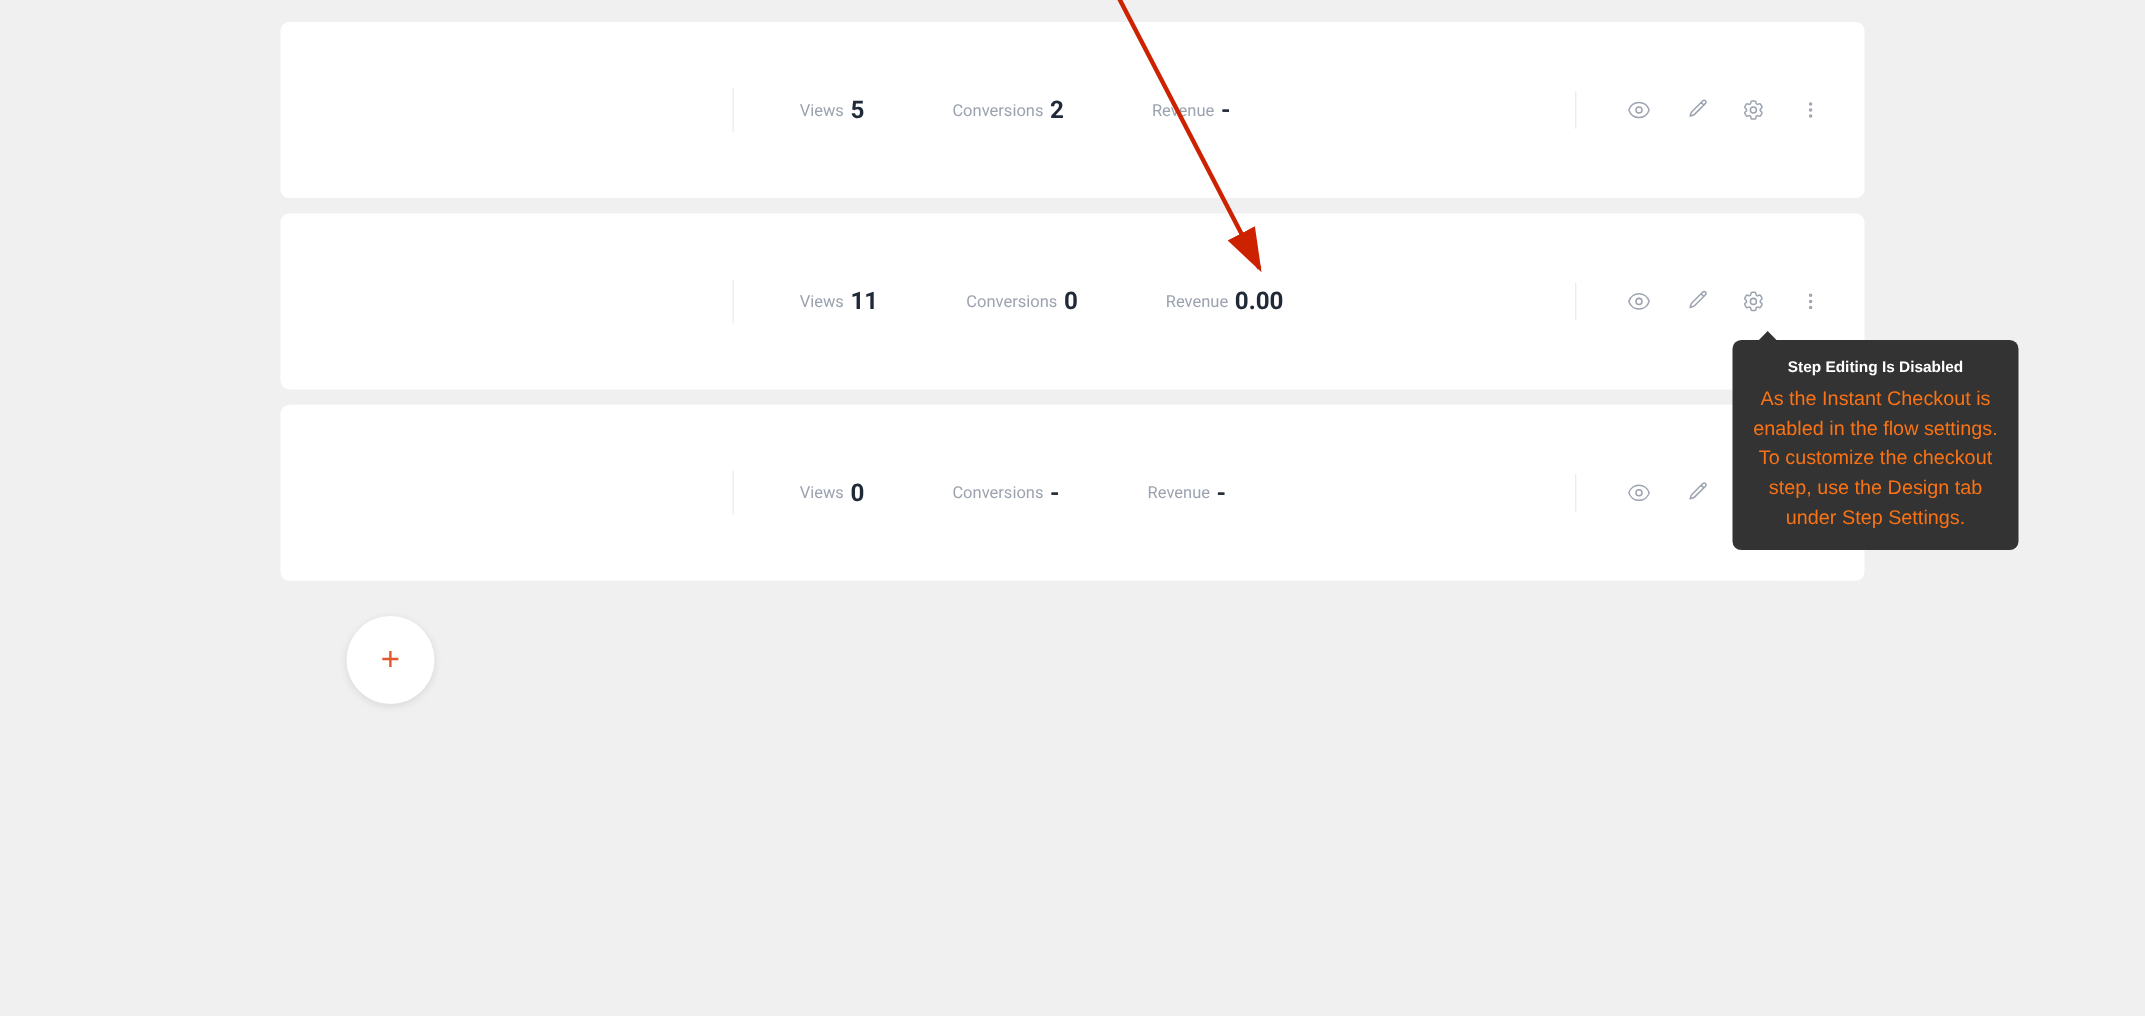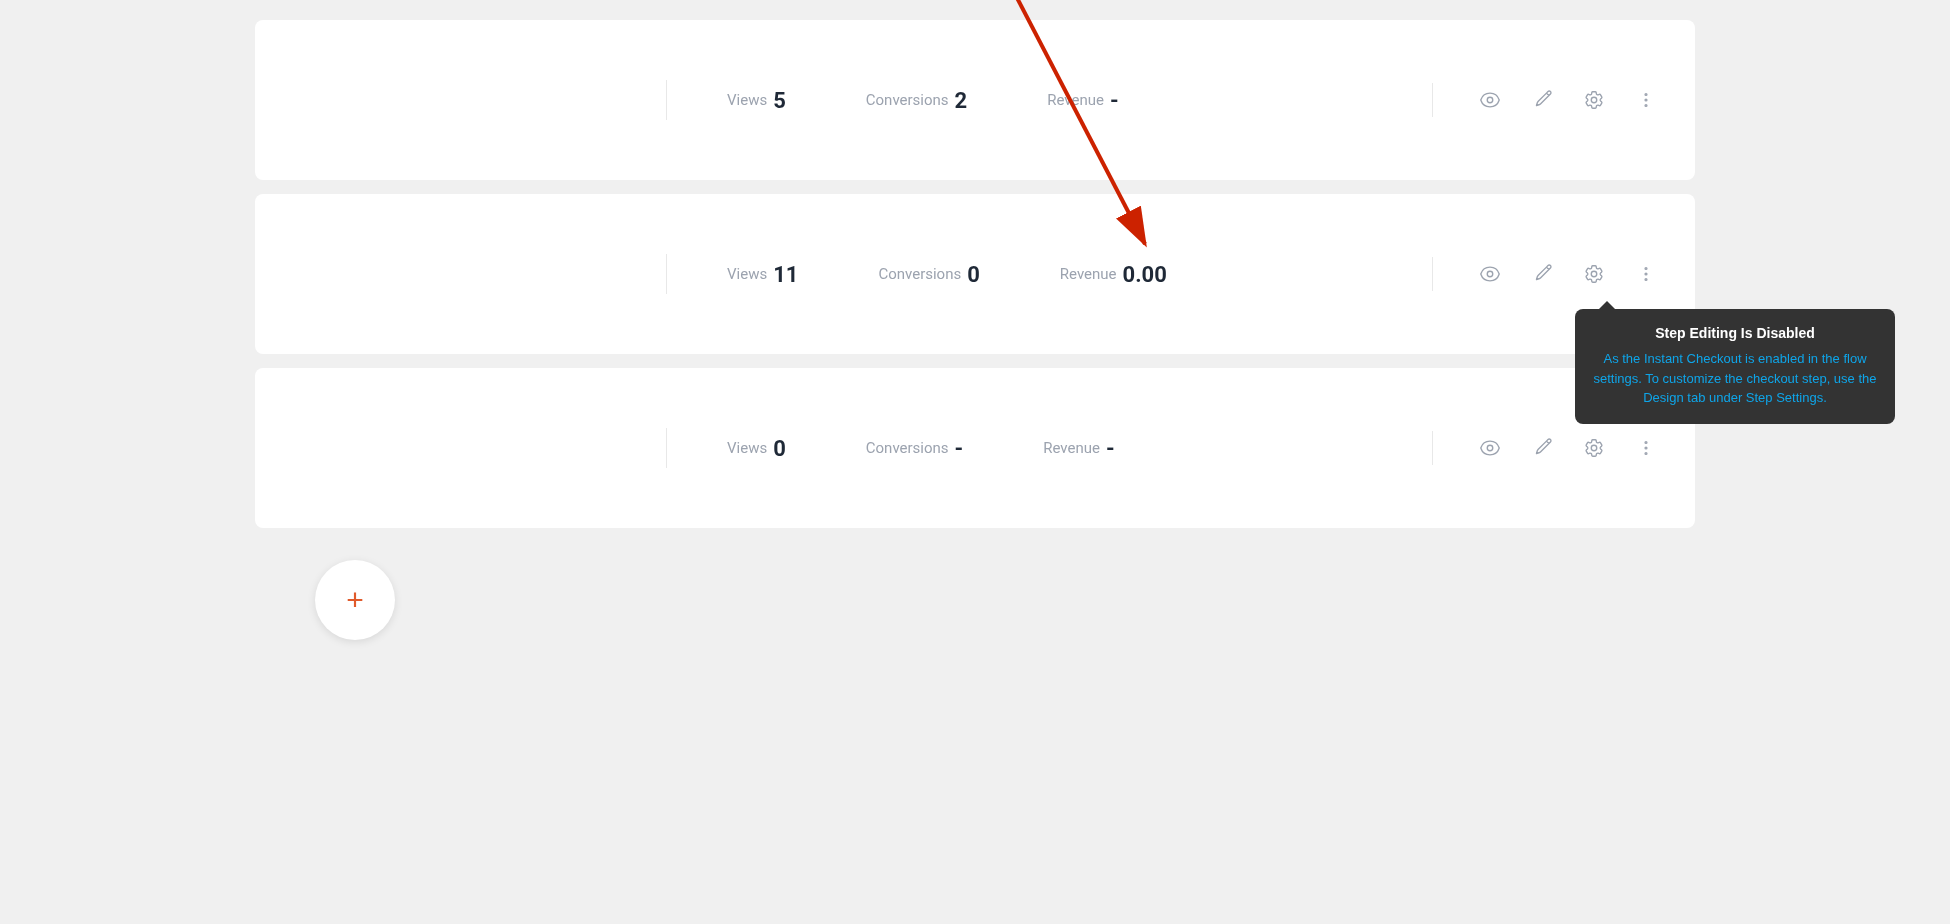--- a/index.html
+++ b/index.html
@@ -112,21 +112,21 @@
       top: 52px;
       left: 50px;
       z-index: 100;
     }
 
     .tooltip-box {
       background: #333;
       color: #fff;
       border-radius: 8px;
       padding: 16px 18px;
-      width: 320px;
+      width: 260px;
       position: relative;
     }
 
     .tooltip-box::before {
       content: '';
       position: absolute;
       top: -8px;
       left: 24px;
       width: 0;
       height: 0;
@@ -136,22 +136,22 @@
     }
 
     .tooltip-title {
       font-size: 14px;
       font-weight: 700;
       margin-bottom: 8px;
       color: #fff;
     }
 
     .tooltip-body {
-      font-size: 13px;
-      color: #0ea5e9;
+      font-size: 18px;
+      color: #f97316;
       line-height: 1.5;
     }
 
     
     .add-button-container {
       width: 1440px;
       display: flex;
       justify-content: flex-start;
       padding: 30px 0 0 60px;
     }

